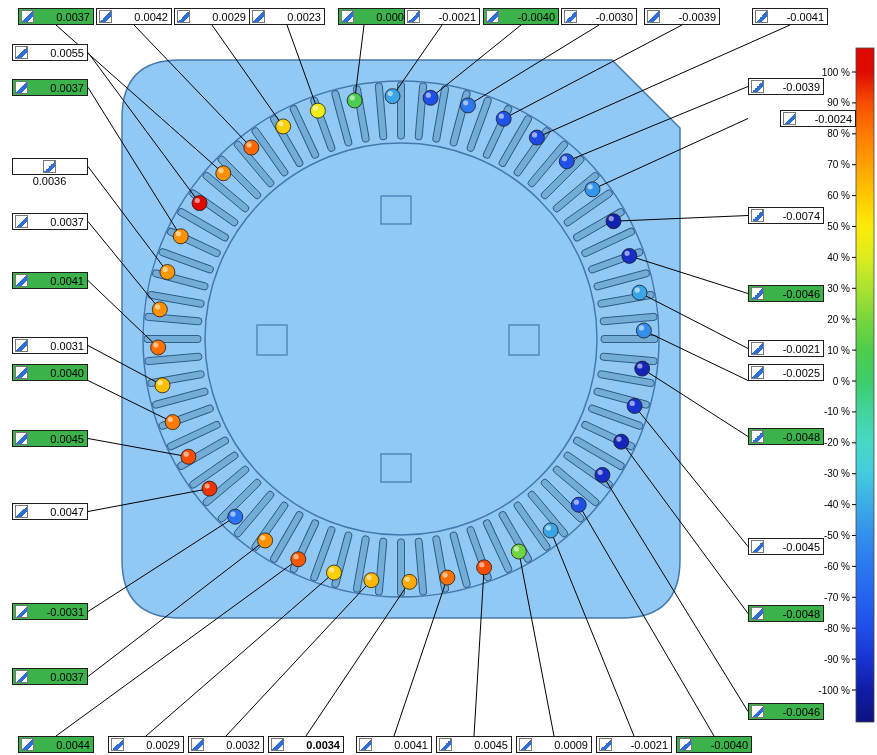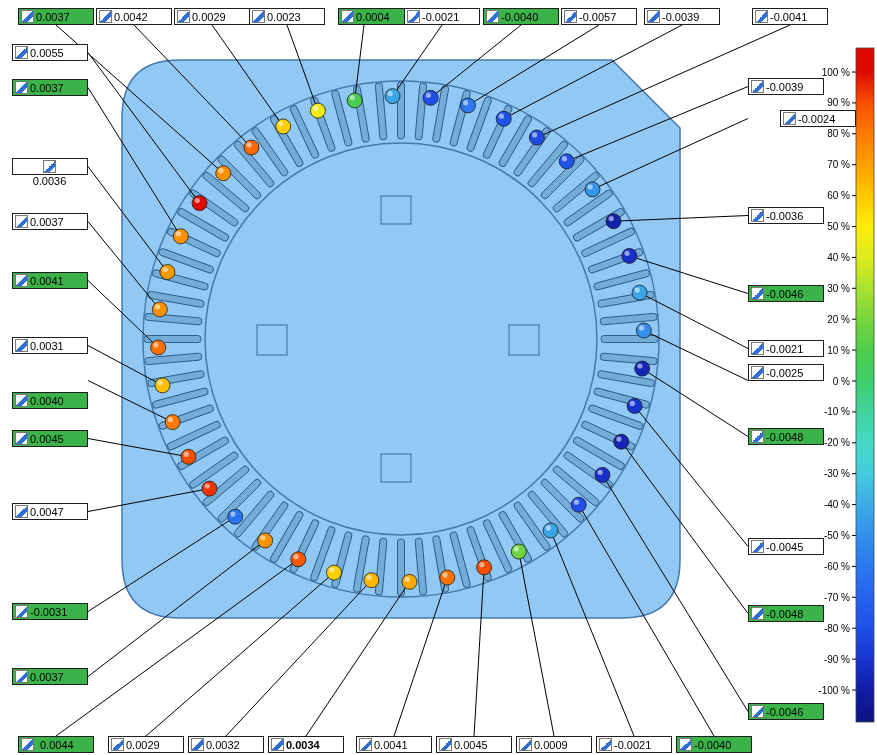--- a/index.html
+++ b/index.html
@@ -4,21 +4,21 @@
 <style>
   html,body{margin:0;padding:0;background:#fff;}
   .stage{position:relative;width:877px;height:755px;background:#ffffff;overflow:hidden;
          font-family:"Liberation Sans",sans-serif;}
   .stage svg{position:absolute;left:0;top:0;}
   #labels{position:absolute;left:0;top:0;width:100%;height:100%;pointer-events:none;}
   .dev-label{position:absolute;width:76px;height:17px;box-sizing:border-box;
              border:1px solid #1e1e1e;background:#ffffff;display:flex;align-items:center;
              gap:2px;padding:1px 3px 1px 2px;pointer-events:auto;}
   .dev-label.green{background:#3cb34a;}
-  .dev-label .val{flex:1;font-size:11px;line-height:12px;color:#000;
+  .dev-label .val{flex:1;text-align:right;font-size:11px;line-height:12px;color:#000;
                   font-family:"Liberation Sans",sans-serif;white-space:nowrap;}
   .lbl-icon{width:11px;height:11px;flex:0 0 auto;border:1px solid #787878;background-color:#fff;
             background-image:linear-gradient(135deg,transparent 50%,#2d6fd6 50%,#2d6fd6 74%,transparent 74%);}
   .cbar-tick-label{font-family:"Liberation Sans",sans-serif;font-size:10px;fill:#000;}
 </style>
 </head>
 <body>
 
 <div class="stage">
   <svg id="scene" width="877" height="755" viewBox="0 0 877 755">
@@ -327,41 +327,41 @@
       <div class="dev-label" style="left: 404px; top: 8px;">
         <span class="lbl-icon"></span>
         <span class="val">-0.0021</span>
       </div>
       <div class="dev-label green" style="left: 483px; top: 8px;">
         <span class="lbl-icon"></span>
         <span class="val">-0.0040</span>
       </div>
       <div class="dev-label" style="left: 561px; top: 8px;">
         <span class="lbl-icon"></span>
-        <span class="val">-0.0057</span>
+        <span class="val">-0.0030</span>
       </div>
       <div class="dev-label" style="left: 644px; top: 8px;">
         <span class="lbl-icon"></span>
         <span class="val">-0.0039</span>
       </div>
       <div class="dev-label" style="left: 752px; top: 8px;">
         <span class="lbl-icon"></span>
         <span class="val">-0.0041</span>
       </div>
       <div class="dev-label" style="left: 748px; top: 78px;">
         <span class="lbl-icon"></span>
         <span class="val">-0.0039</span>
       </div>
       <div class="dev-label" style="left: 780px; top: 110px;">
         <span class="lbl-icon"></span>
         <span class="val">-0.0024</span>
       </div>
       <div class="dev-label" style="left: 748px; top: 207px;">
         <span class="lbl-icon"></span>
-        <span class="val">-0.0036</span>
+        <span class="val">-0.0074</span>
       </div>
       <div class="dev-label green" style="left: 748px; top: 285px;">
         <span class="lbl-icon"></span>
         <span class="val">-0.0046</span>
       </div>
       <div class="dev-label" style="left: 748px; top: 340px;">
         <span class="lbl-icon"></span>
         <span class="val">-0.0021</span>
       </div>
       <div class="dev-label" style="left: 748px; top: 364px;">
@@ -437,21 +437,21 @@
         <span class="val">0.0037</span>
       </div>
       <div class="dev-label green" style="left: 12px; top: 272px;">
         <span class="lbl-icon"></span>
         <span class="val">0.0041</span>
       </div>
       <div class="dev-label" style="left: 12px; top: 337px;">
         <span class="lbl-icon"></span>
         <span class="val">0.0031</span>
       </div>
-      <div class="dev-label green" style="left: 12px; top: 392px;">
+      <div class="dev-label green" style="left: 12px; top: 364px;">
         <span class="lbl-icon"></span>
         <span class="val">0.0040</span>
       </div>
       <div class="dev-label green" style="left: 12px; top: 430px;">
         <span class="lbl-icon"></span>
         <span class="val">0.0045</span>
       </div>
       <div class="dev-label" style="left: 12px; top: 503px;">
         <span class="lbl-icon"></span>
         <span class="val">0.0047</span>

